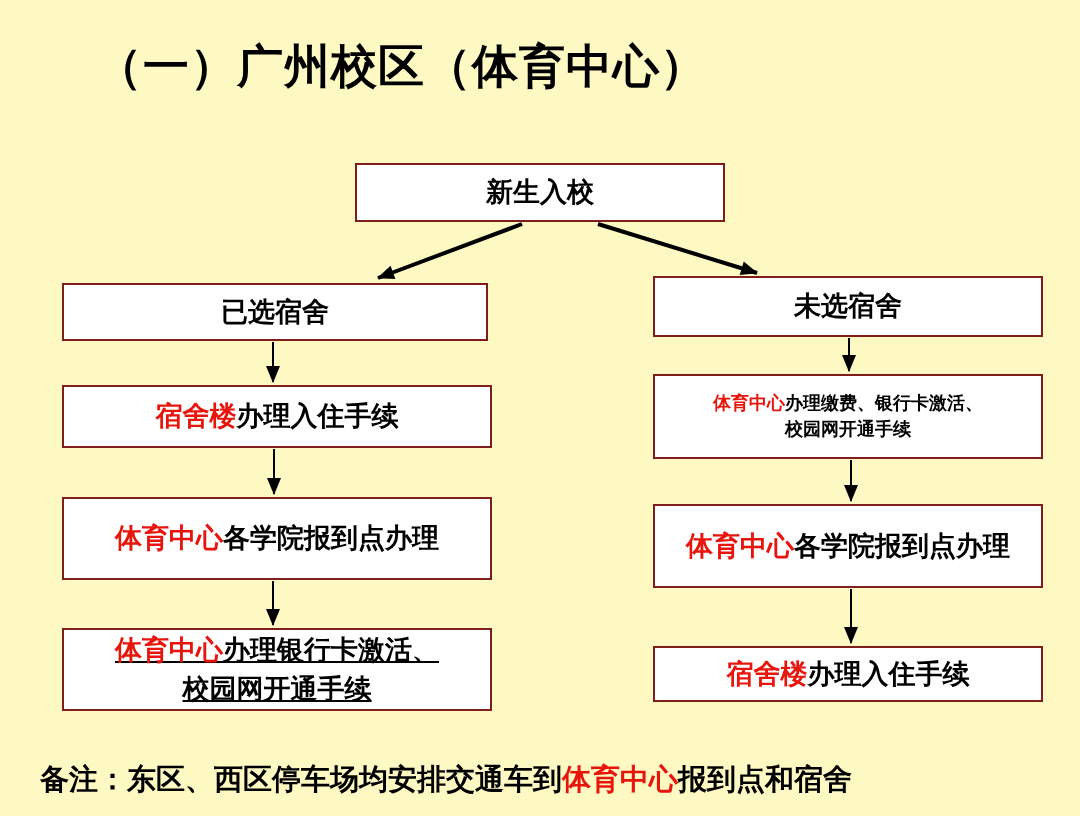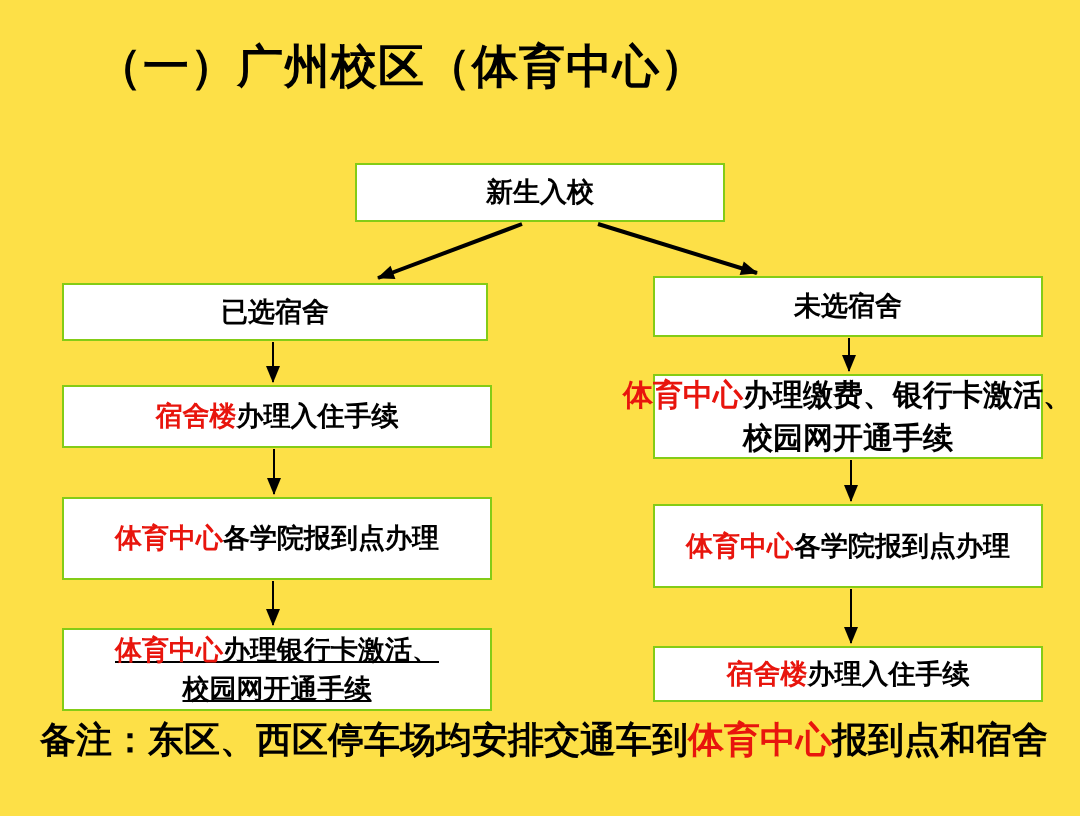--- a/index.html
+++ b/index.html
@@ -4,67 +4,67 @@
 <style>
   :root { --accent-red: #e8150d; --ink: #000000; }
   * { margin: 0; padding: 0; box-sizing: border-box; }
   html, body { background: #ffffff; }
   body { font-family: "Liberation Sans", "DejaVu Sans", sans-serif; }
 
   .canvas {
     position: relative;
     width: 1080px;
     height: 816px;
-    background: #fde047;
+    background: #fef9c3;
     overflow: hidden;
   }
 
   .page-title {
     position: absolute;
     left: 96px;
     top: 36px;
     font-family: "Liberation Serif", "DejaVu Serif", serif;
     font-weight: bold;
     font-size: 46px;
     letter-spacing: 1px;
     color: var(--ink);
     white-space: nowrap;
   }
 
   .box {
     position: absolute;
-    border: 2px solid #84cc16;
+    border: 2px solid #7f1d1d;
     background: #ffffff;
     display: flex;
     flex-direction: column;
     align-items: center;
     justify-content: center;
     text-align: center;
     font-weight: bold;
     font-size: 27px;
     color: var(--ink);
     line-height: 1.42;
     white-space: nowrap;
   }
-  .box.tight { font-size: 30px; }
+  .box.tight { font-size: 18px; }
   .red { color: var(--accent-red); }
 
   .arrows {
     position: absolute;
     left: 0; top: 0;
     width: 1080px; height: 816px;
     pointer-events: none;
   }
 
   .footnote {
     position: absolute;
     left: 40px;
-    top: 716px;
+    top: 760px;
     font-weight: bold;
-    font-size: 36px;
+    font-size: 29px;
     color: var(--ink);
     white-space: nowrap;
   }
 </style>
 </head>
 <body>
 
 <div class="canvas">
 
   <div class="page-title">（一）广州校区（体育中心）</div>

